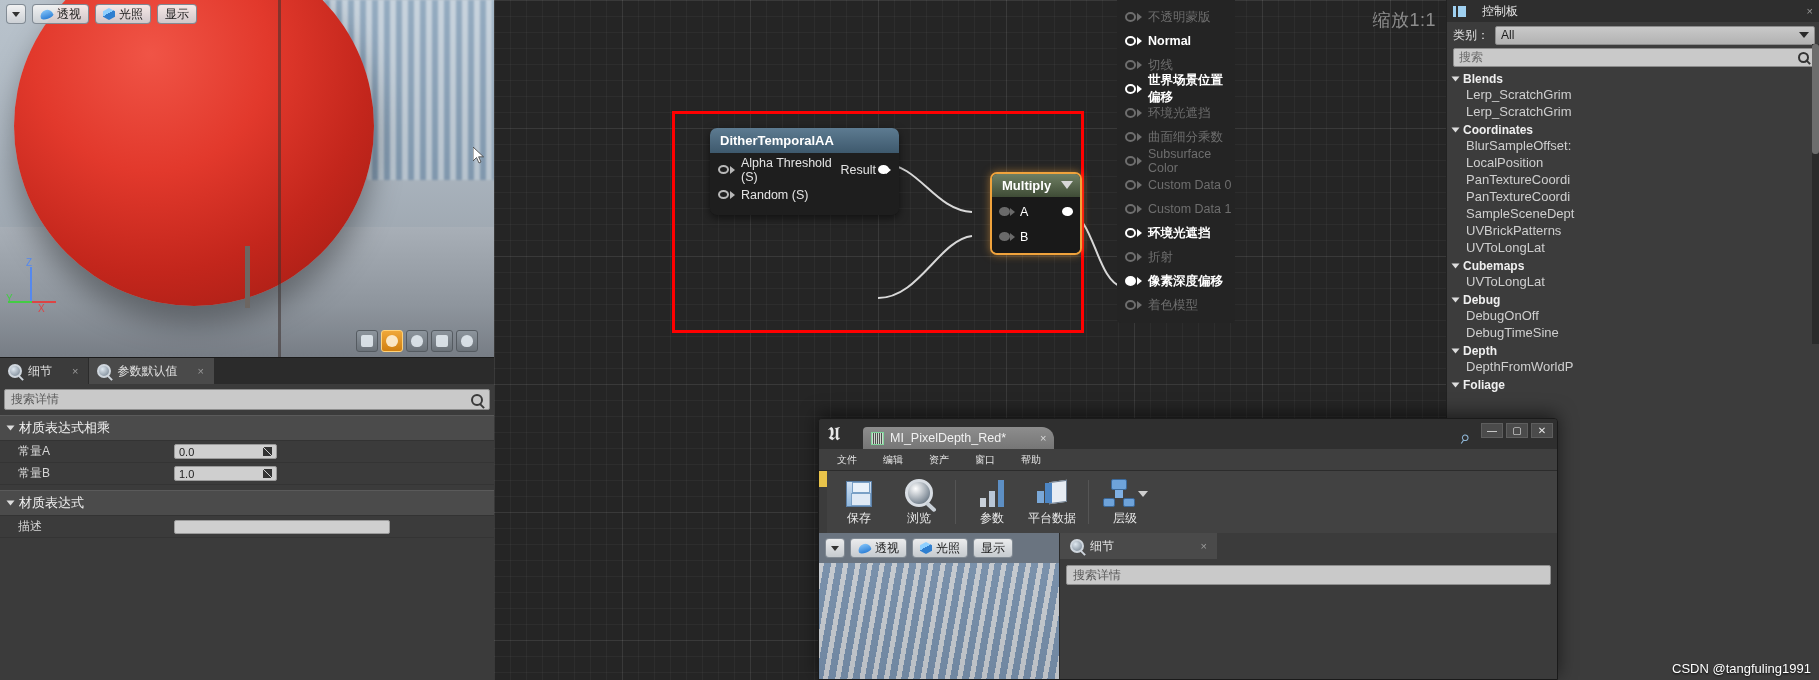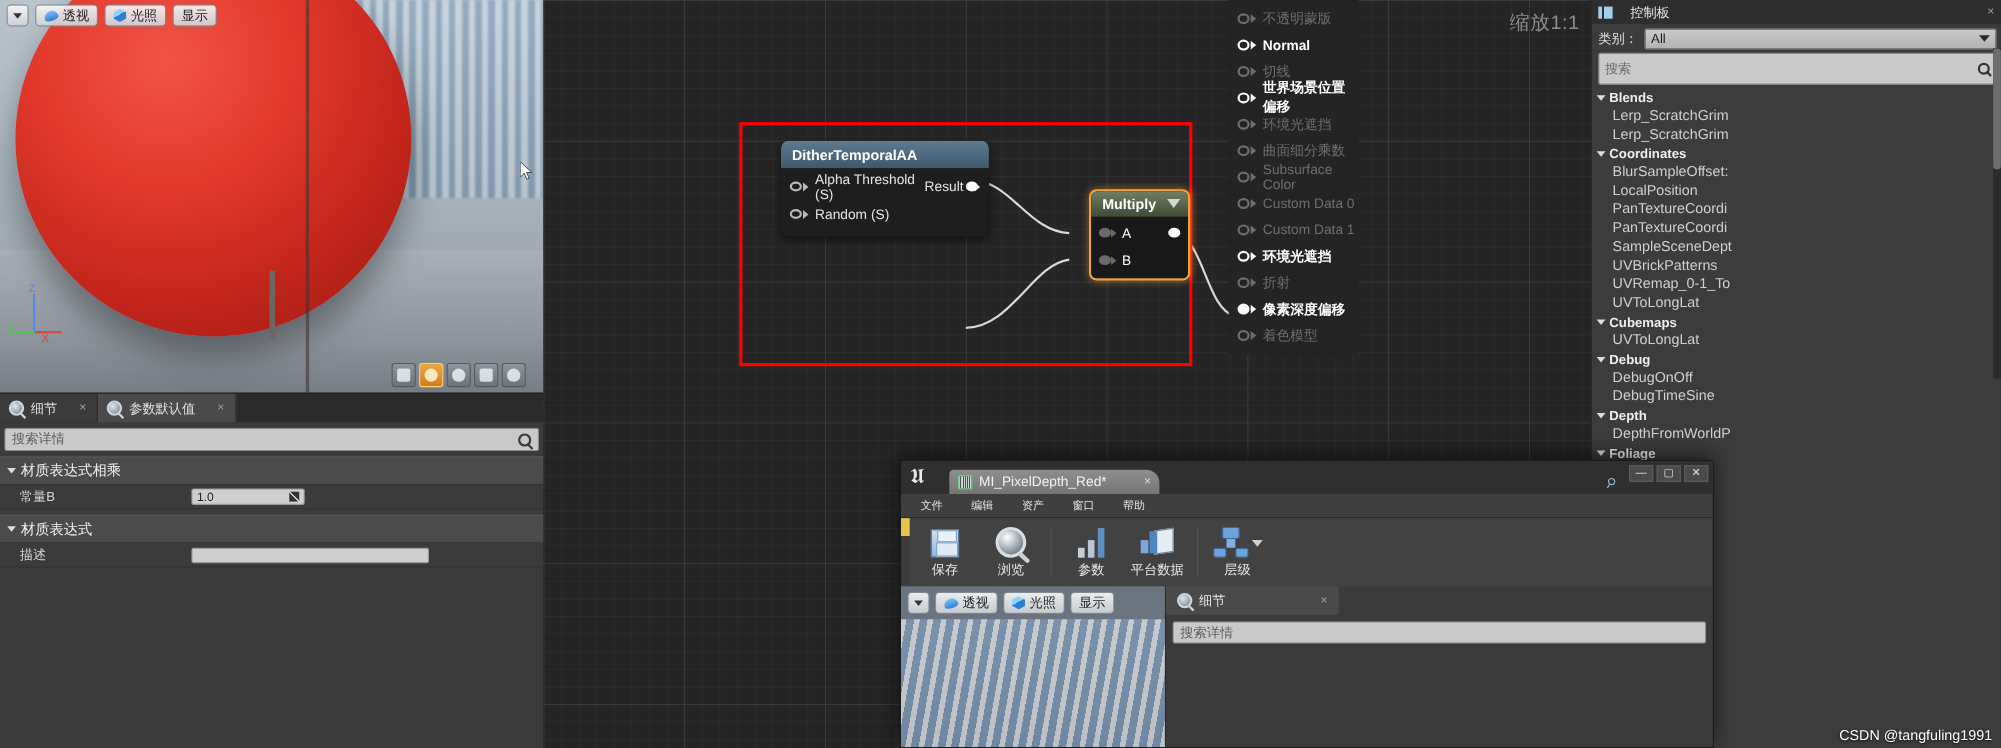--- a/index.html
+++ b/index.html
@@ -230,21 +230,21 @@
   .pal-head .x { margin-left: auto; margin-right: 6px; color: #999; font-size: 11px; }
   .pal-cat { display:flex; align-items:center; height: 22px; padding: 0 4px 0 6px; gap: 6px; margin-top: 2px; }
   .pal-cat .lbl { color: #e2e2e2; font-size: 12px; }
   .pal-combo {
     flex: 1; height: 19px; background: linear-gradient(180deg,#c9c9c9,#b2b2b2); border: 1px solid #8b8b8b;
     border-radius: 2px; display:flex; align-items:center; justify-content: space-between;
     padding: 0 5px; color:#1d1d1d; font-size: 12px;
   }
   .pal-combo .cv { width:0;height:0;border-left:5px solid transparent;border-right:5px solid transparent;border-top:6px solid #2a2a2a; }
   .pal-search {
-    margin: 2px 4px 0 6px; height: 29px; background: #c9c9c9; border: 1px solid #8b8b8b; border-radius: 2px;
+    margin: 2px 4px 0 6px; height: 19px; background: #c9c9c9; border: 1px solid #8b8b8b; border-radius: 2px;
     display:flex; align-items:center; justify-content: space-between; padding: 0 5px;
     color: #6a6a6a; font-size: 12px;
   }
   .pal-search .mag3 { width: 11px; height: 11px; border: 2px solid #333; border-radius: 50%; position: relative; }
   .pal-search .mag3:after { content:""; position:absolute; right:-4px; bottom:-2px; width:6px; height:2px; background:#333; transform: rotate(45deg); }
   .pal-list { margin-top: 3px; }
   .pal-group { display:flex; align-items:center; height: 17px; padding-left: 6px; color:#efefef; font-size: 12px; font-weight: bold; }
   .pal-group .gtri { width:0;height:0;border-left:5px solid #ddd;border-top:4px solid transparent;border-bottom:4px solid transparent;
         margin-right:5px; transform: rotate(90deg); }
   .pal-item { height: 17px; padding-left: 19px; color: #cfcfcf; font-size: 13px; white-space: nowrap; overflow: hidden; }
@@ -404,20 +404,29 @@
     <div class="det-search">
       <span>搜索详情</span>
       <span class="mag2"></span>
     </div>
 
     <div class="det-group">
       <span class="tri"></span>
       <span>材质表达式相乘</span>
     </div>
     <div class="det-row">
+      <div class="lbl">常量A</div>
+      <div class="val">
+        <div class="num-field">
+          <span>0.0</span>
+          <span class="spin"></span>
+        </div>
+      </div>
+    </div>
+    <div class="det-row">
       <div class="lbl">常量B</div>
       <div class="val">
         <div class="num-field">
           <span>1.0</span>
           <span class="spin"></span>
         </div>
       </div>
     </div>
 
     <div class="det-group">
@@ -593,21 +602,20 @@
         <div class="pal-group">
           <span class="gtri"></span>
           <span>Coordinates</span>
         </div>
         <div class="pal-item">BlurSampleOffset:</div>
         <div class="pal-item">LocalPosition</div>
         <div class="pal-item">PanTextureCoordi</div>
         <div class="pal-item">PanTextureCoordi</div>
         <div class="pal-item">SampleSceneDept</div>
         <div class="pal-item">UVBrickPatterns</div>
-        <div class="pal-item">UVRemap_0-1_To</div>
         <div class="pal-item">UVToLongLat</div>
         <div class="pal-group">
           <span class="gtri"></span>
           <span>Cubemaps</span>
         </div>
         <div class="pal-item">UVToLongLat</div>
         <div class="pal-group">
           <span class="gtri"></span>
           <span>Debug</span>
         </div>

